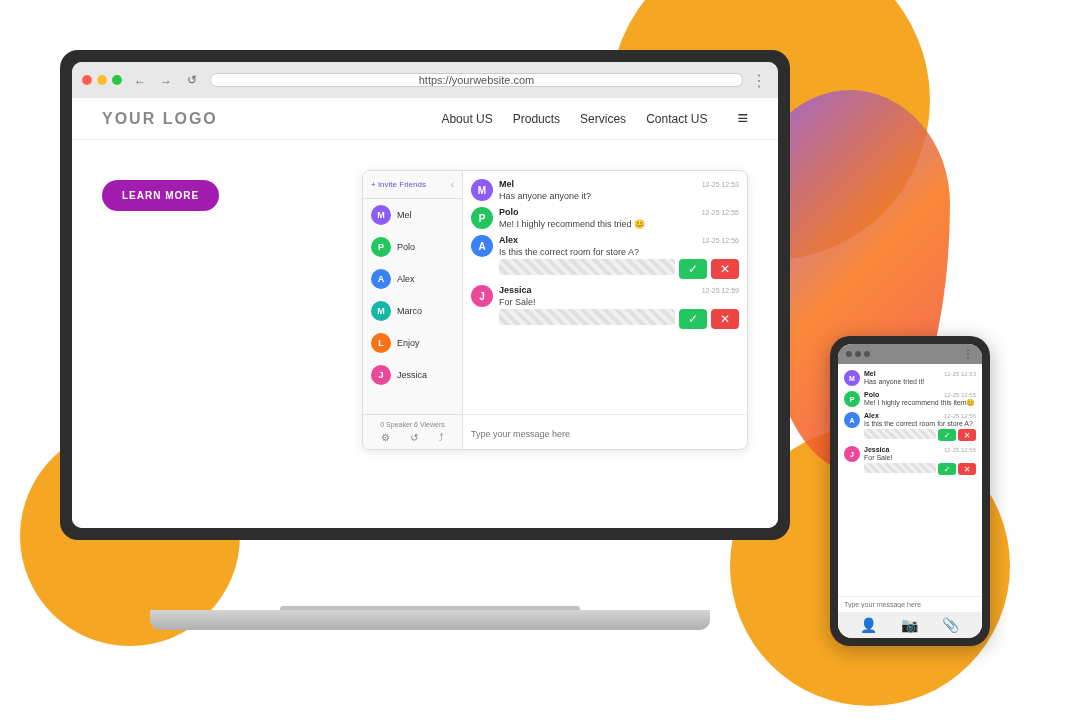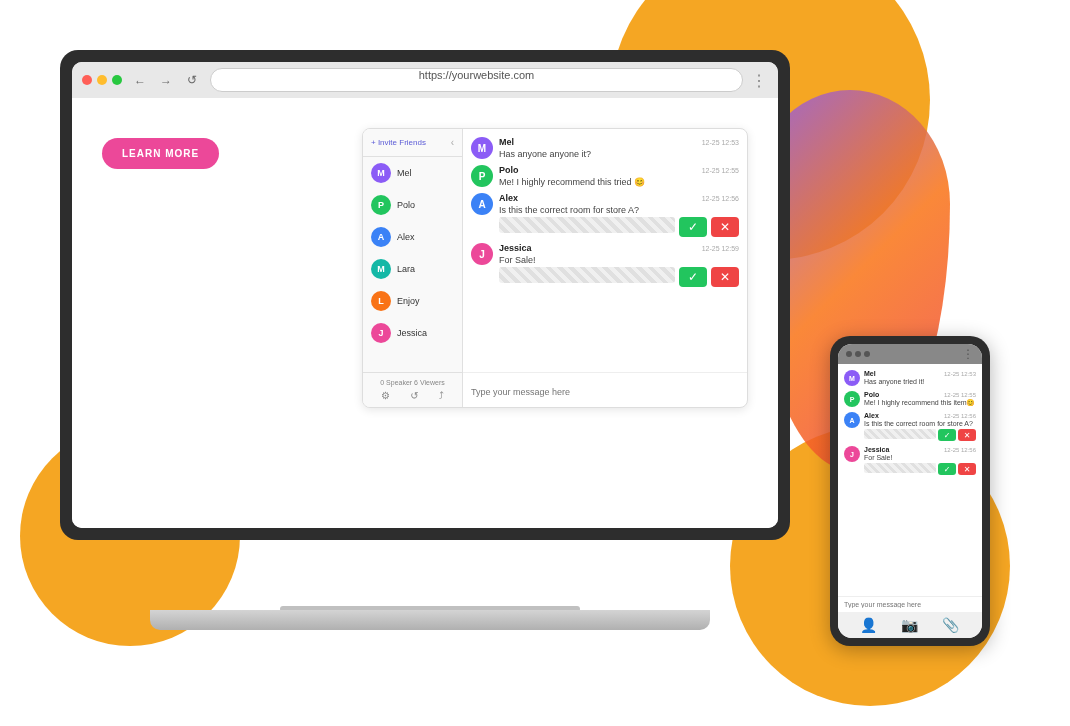--- a/index.html
+++ b/index.html
@@ -121,21 +121,21 @@
       align-items: center;
       justify-content: center;
       color: #666;
       font-size: 12px;
     }
 
     .browser-url-bar {
       flex: 1;
       background: #fff;
       border-radius: 12px;
-      height: 24px;
+      height: 14px;
       display: flex;
       align-items: flex-start;
       justify-content: center;
       font-size: 11px;
       color: #555;
       border: 1px solid #ccc;
     }
 
     .browser-menu-dots {
       color: #888;
@@ -200,21 +200,21 @@
       line-height: 1.3;
       margin-bottom: 14px;
     }
     .hero-description {
       font-size: 9.5px;
       color: #555;
       line-height: 1.6;
       margin-bottom: 20px;
     }
     .learn-more-btn {
-      background: #ec4899;
+      background: #a21caf;
       color: #fff;
       border: none;
       padding: 10px 20px;
       border-radius: 20px;
       font-size: 10px;
       font-weight: 700;
       cursor: pointer;
       letter-spacing: 1px;
     }
 
@@ -648,20 +648,30 @@
             <div class="nav-btn">↺</div>
           </div>
           <div class="browser-url-bar">
             <span>https://yourwebsite.com</span>
           </div>
           <div class="browser-menu-dots">⋮</div>
         </div>
 
         <div class="website-content">
 
+          <div class="website-nav">
+            <div class="website-logo">YOUR LOGO</div>
+            <div class="website-nav-links">
+              <span class="website-nav-link">About US</span>
+              <span class="website-nav-link">Products</span>
+              <span class="website-nav-link">Services</span>
+              <span class="website-nav-link">Contact US</span>
+              <span class="hamburger">≡</span>
+            </div>
+          </div>
 
           <div class="hero">
             <div class="hero-text">
               <button class="learn-more-btn">LEARN MORE</button>
             </div>
 
             <div class="chat-widget">
 
               <div class="chat-sidebar">
                 <div class="chat-sidebar-header">
@@ -676,21 +686,21 @@
                 <div class="chat-user-item">
                   <div class="user-avatar av-green">P</div>
                   <span class="user-name">Polo</span>
                 </div>
                 <div class="chat-user-item">
                   <div class="user-avatar av-blue">A</div>
                   <span class="user-name">Alex</span>
                 </div>
                 <div class="chat-user-item">
                   <div class="user-avatar av-teal">M</div>
-                  <span class="user-name">Lara</span>
+                  <span class="user-name">Marco</span>
                 </div>
                 <div class="chat-user-item">
                   <div class="user-avatar av-orange">L</div>
                   <span class="user-name">Enjoy</span>
                 </div>
                 <div class="chat-user-item">
                   <div class="user-avatar av-pink">J</div>
                   <span class="user-name">Jessica</span>
                 </div>
 

